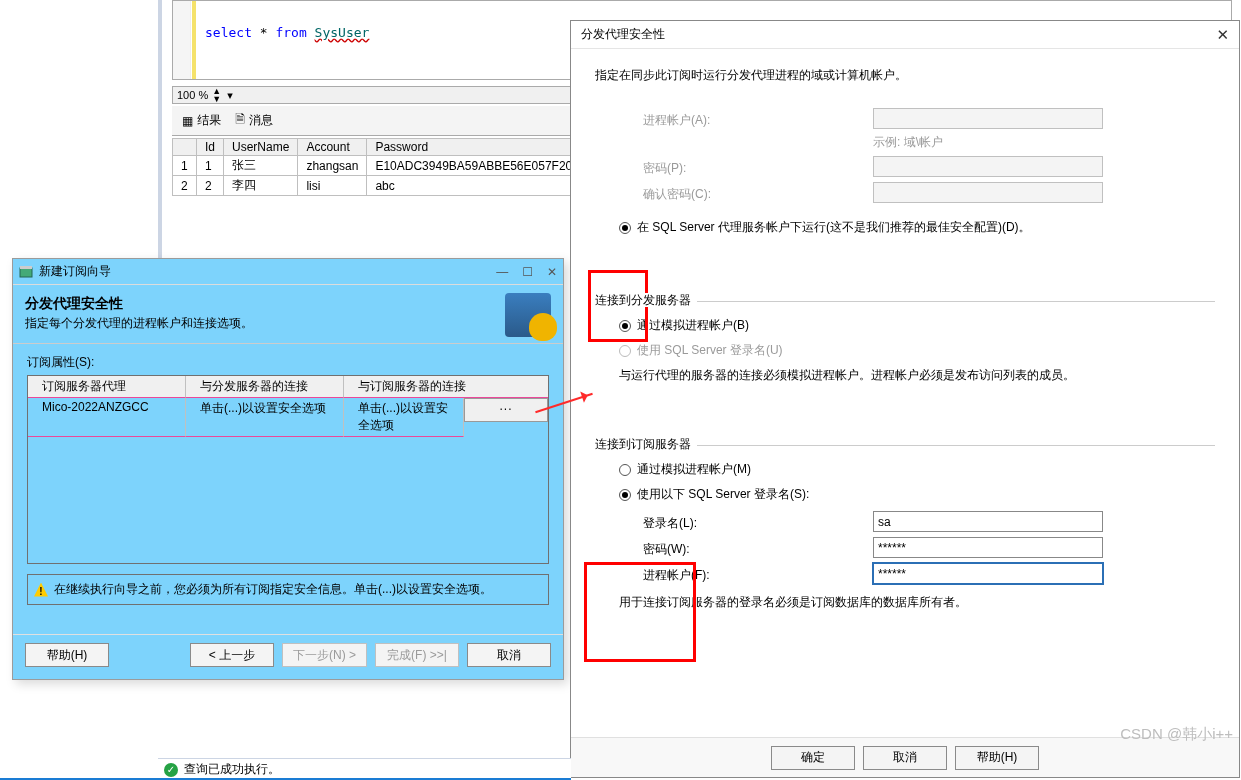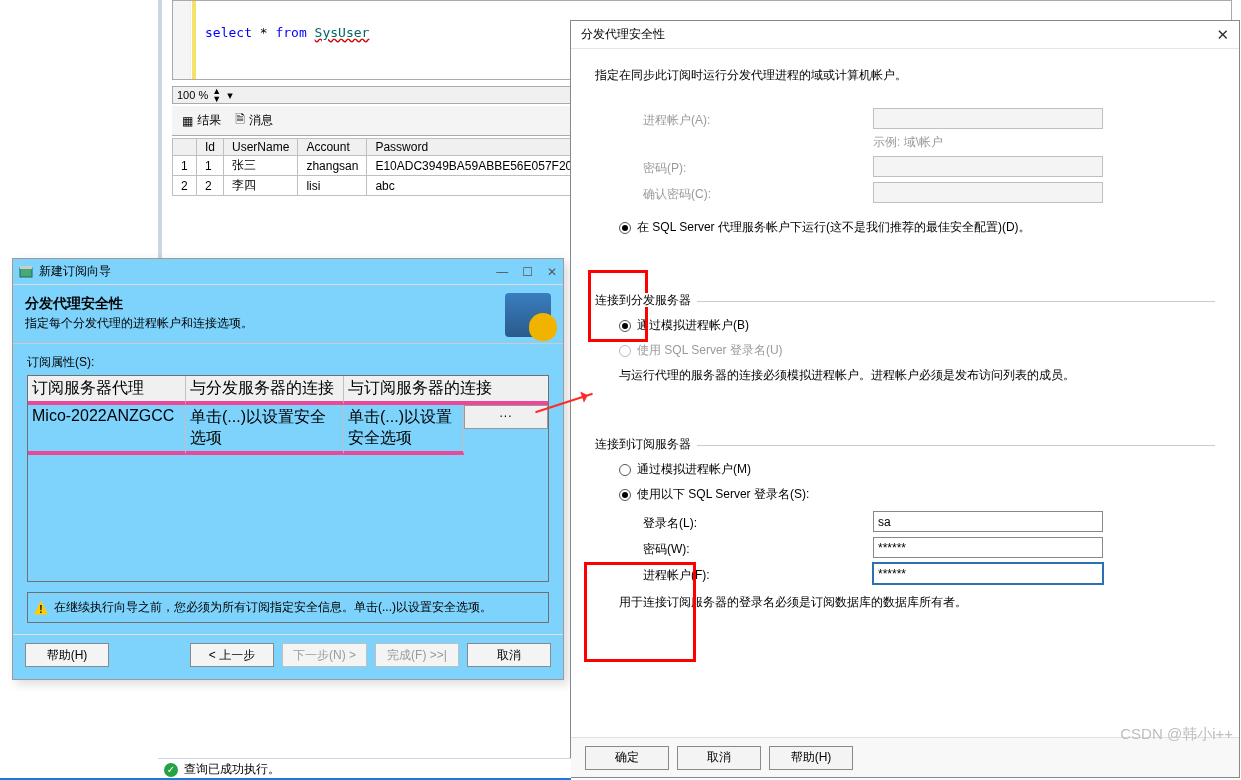--- a/index.html
+++ b/index.html
@@ -142,23 +142,23 @@
   .lbl { margin:4px 0; }
   .grid {
     border:1px solid #707070;
     width:100%;
   }
   .grid-head, .grid-row { display:flex; }
   .grid-head { background:#f0f0f0; }
   .grid-cell {
     flex:1;
     border-right:1px solid #c0c0c0;
-    border-bottom:4px solid #ec4899;
-    padding:2px 4px;
-    font-size:16px;
+    border-bottom:1px solid #ec4899;
+    padding:2px 14px;
+    font-size:12px;
   }
   .grid-cell.c1 { flex:0 0 158px; }
   .grid-cell.c2 { flex:0 0 158px; }
   .grid-cell.c3 { flex:1; }
   .grid-cell.btn {
     flex:0 0 22px; text-align:center;
     background:#f0f0f0; border:1px solid #999;
     letter-spacing:1px;
   }
   .grid-filler {
@@ -252,21 +252,21 @@
     padding:1px 4px;
     font-size:12px;
   }
   .fld-input.dis { background:#f4f4f4; border-color:#c0c0c0; color:#888; }
   .fld-input.focus { border:1px solid #2b6fb5; outline:1px solid #2b6fb5; }
   .example { color:#9a9a9a; margin-left:0; }
   .dlg-footer {
     position:absolute; left:0; right:0; bottom:0;
     height:40px;
     border-top:1px solid #e0e0e0;
-    display:flex; align-items:center; justify-content:flex-start;
+    display:flex; align-items:center; justify-content:center;
     gap:8px; padding:0 14px;
     background:#f8f8f8;
   }
 
   .red-box {
     position:absolute;
     border:3px solid #ff0000;
     pointer-events:none;
   }
   .red-arrow {

